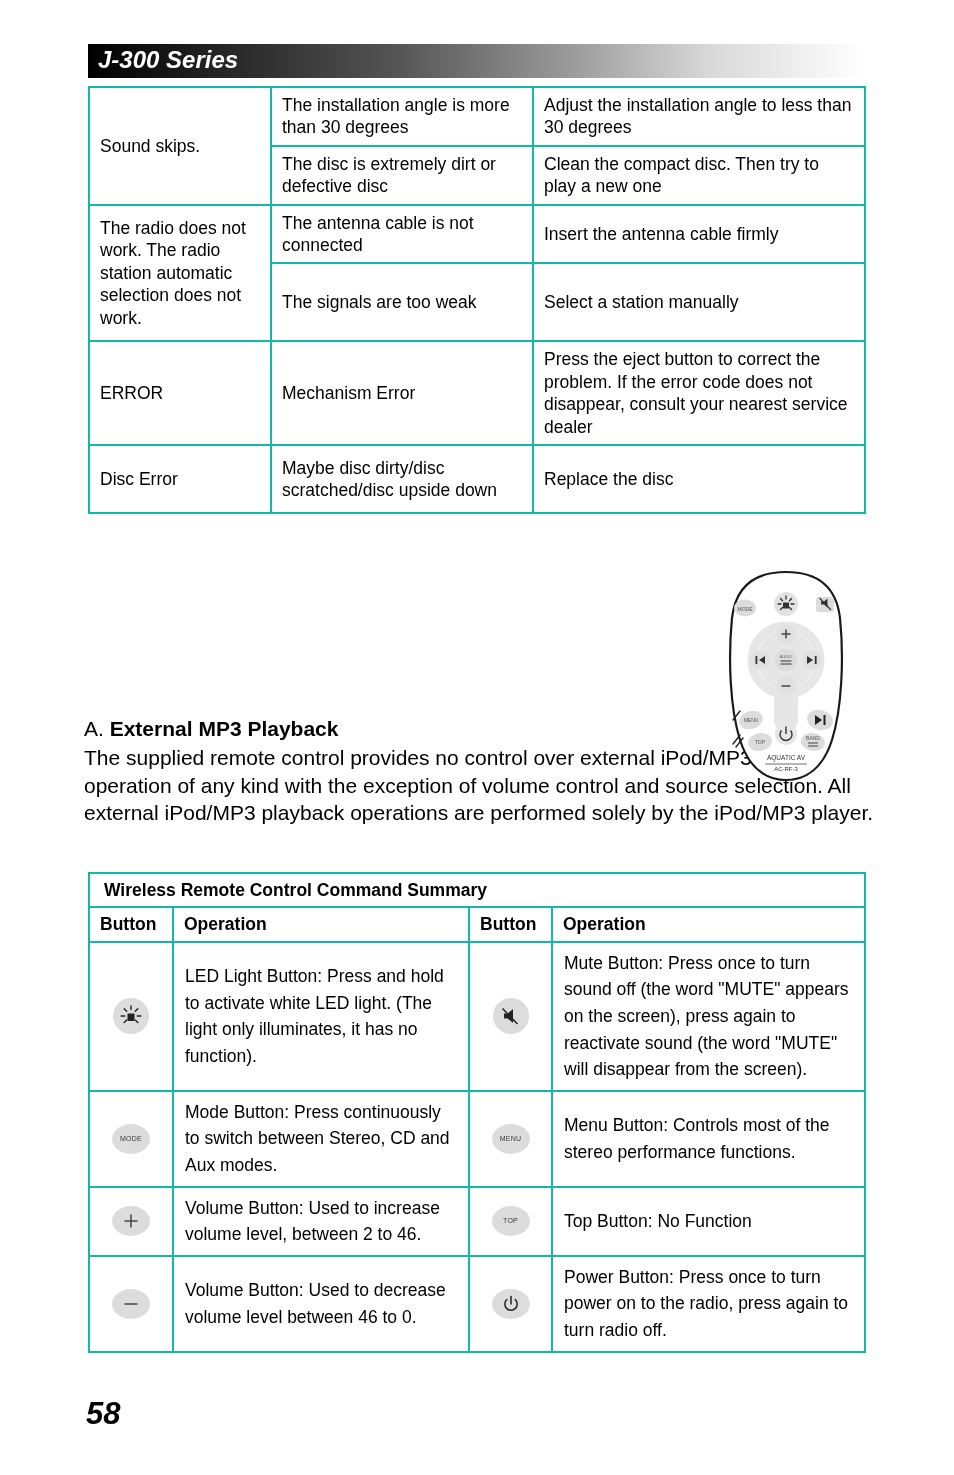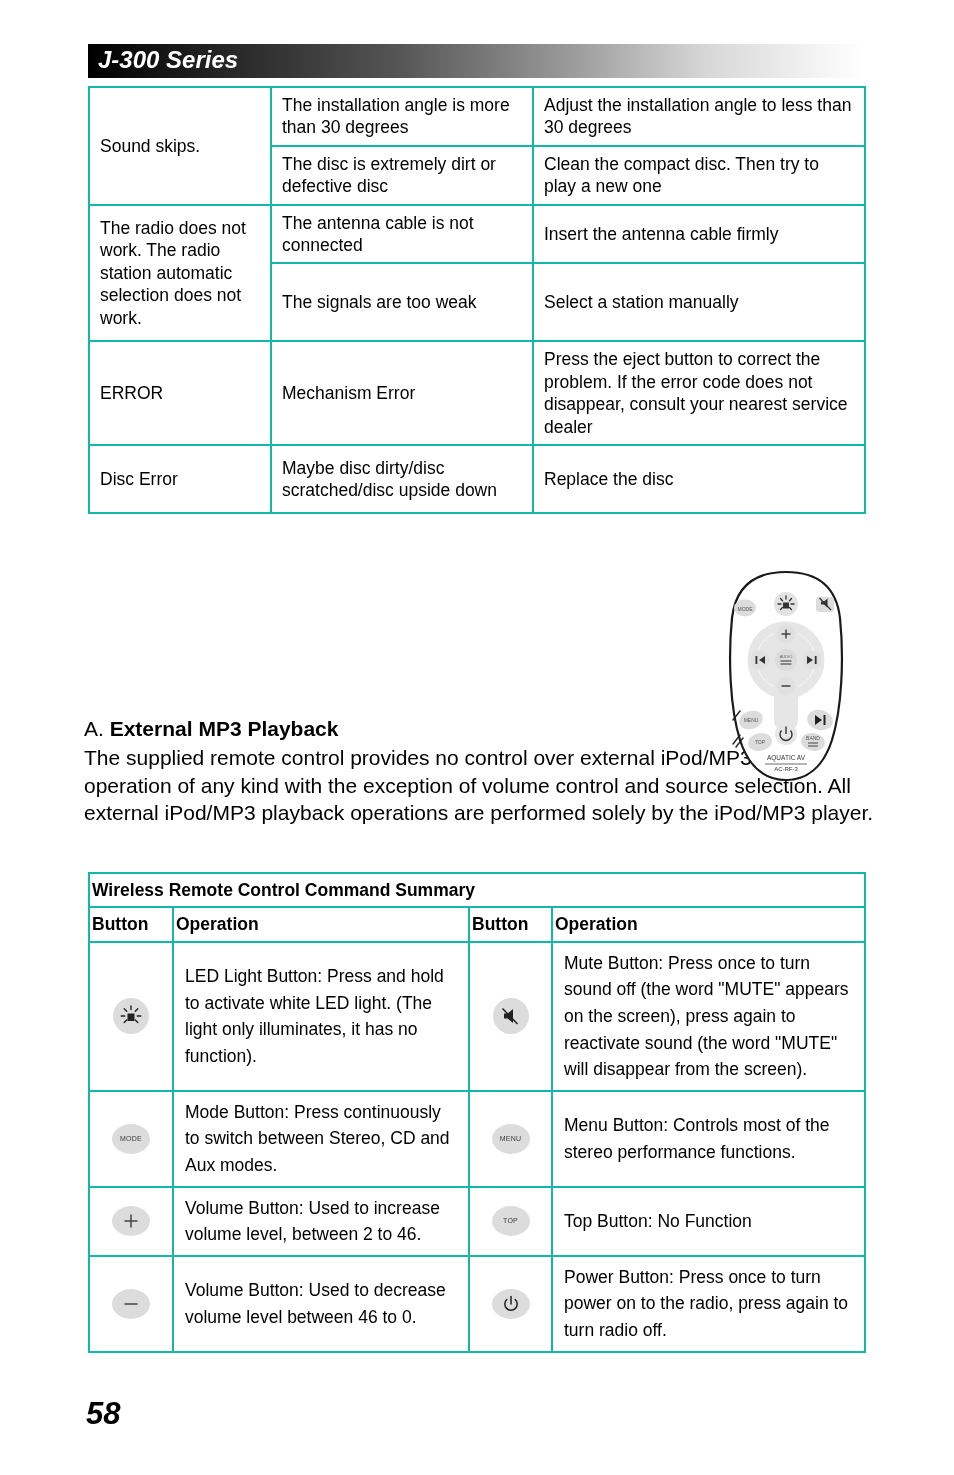--- a/index.html
+++ b/index.html
@@ -95,27 +95,27 @@
   }
 
   
   #table-command-summary {
     left: 88px; top: 872px;
     width: 776px;
   }
   #table-command-summary td.title-cell {
     font-weight: bold;
     font-size: 17.5px;
-    padding: 5px 2px;
+    padding: 5px 14px;
     border-radius: 6px;
   }
   #table-command-summary td.head-cell {
     font-weight: bold;
     font-size: 17.5px;
-    padding: 5px 2px;
+    padding: 5px 10px;
     margin-top: 20px;
   }
   #table-command-summary td.btn-cell {
     text-align: center;
     padding: 4px 2px;
     vertical-align: middle;
   }
   #table-command-summary td.op-cell {
     line-height: 1.52;
     font-size: 17.5px;

